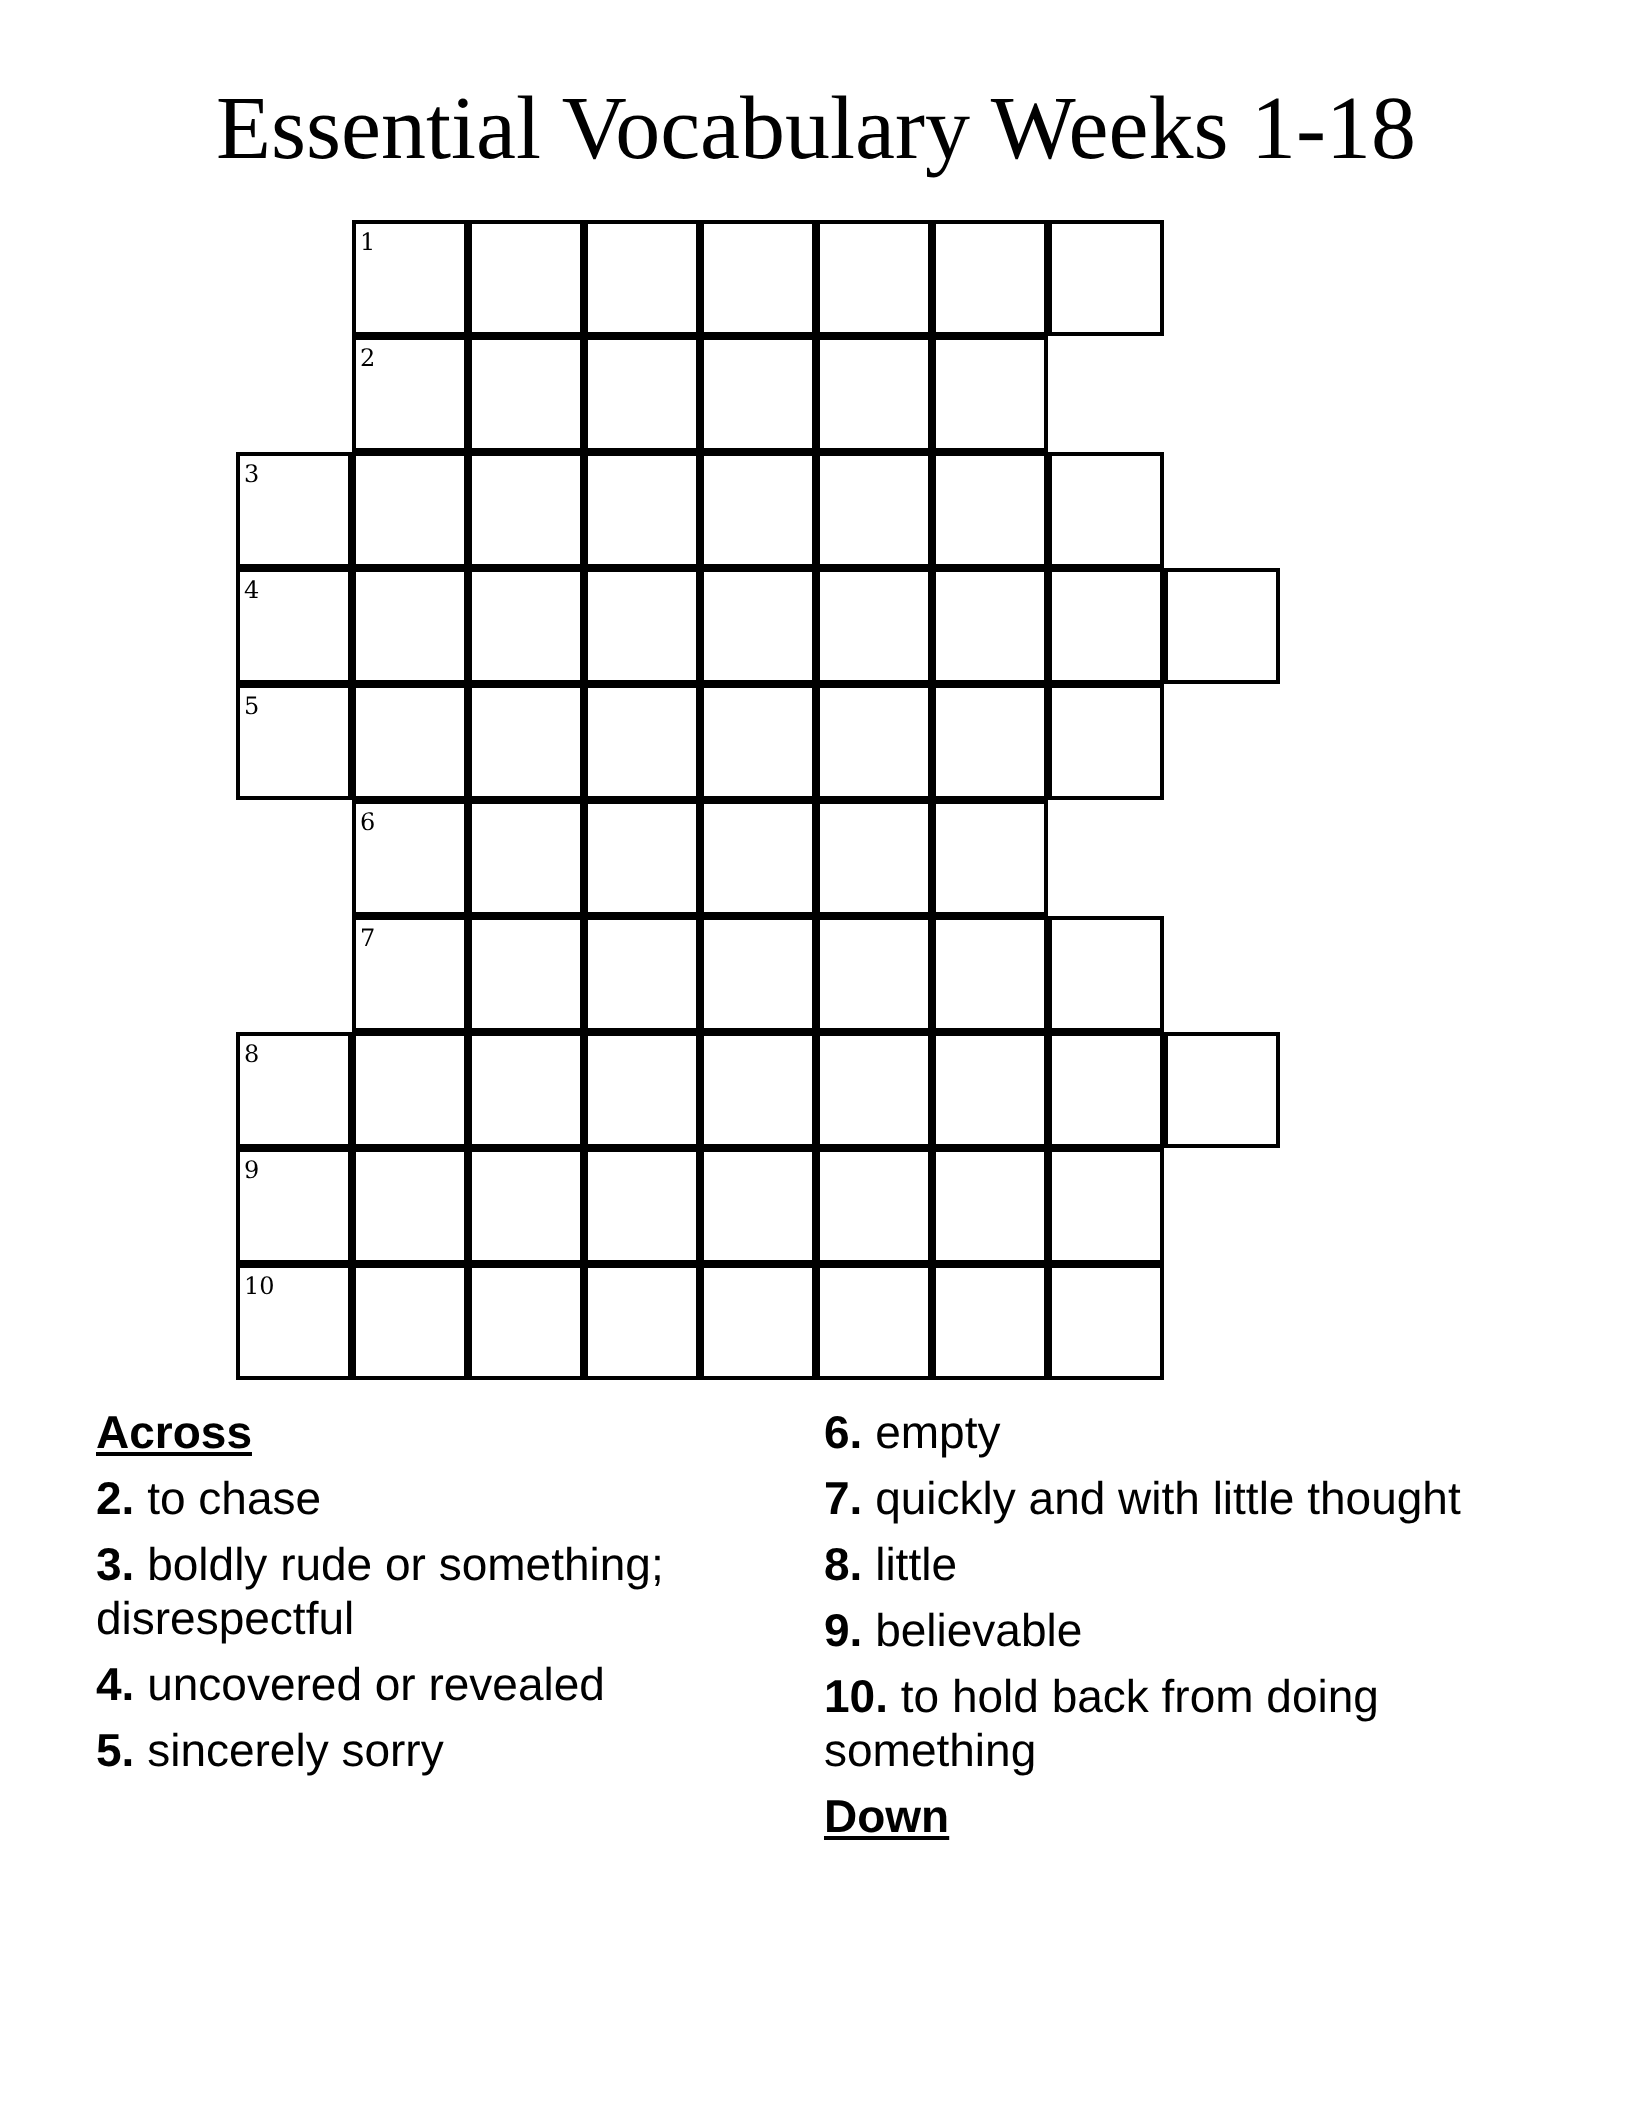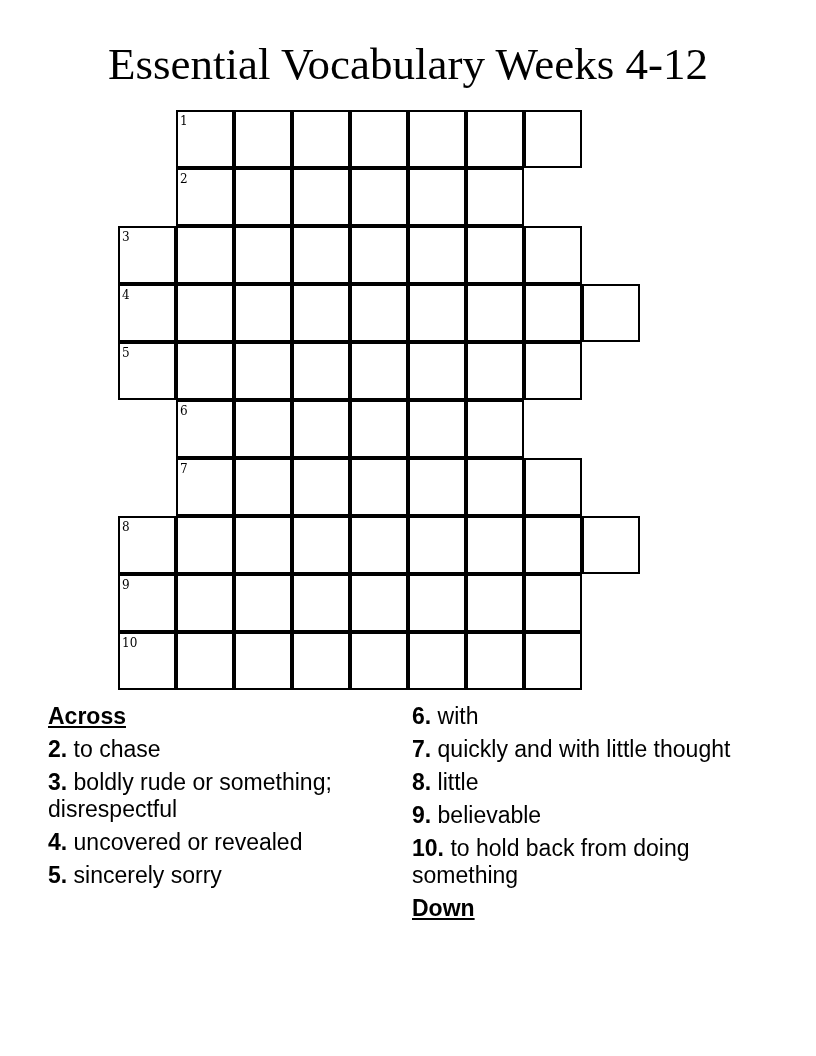--- a/index.html
+++ b/index.html
@@ -16,21 +16,21 @@
            font-family: Liberation Sans, sans-serif; }
   .clues.left { left: 48px; width: 340px; }
   .clues.right { left: 412px; width: 340px; }
   .heading { font-weight: bold; text-decoration: underline; margin-bottom: 6px; }
   .clue { margin-bottom: 6px; }
   .clue b { font-weight: bold; }
 </style>
 </head>
 <body>
 
-<div class="title">Essential Vocabulary Weeks 4-12</div>
+<div class="title">Essential Vocabulary Weeks 1-18</div>
 
 <div class="grid" id="grid">
     <div class="cell" style="left: 59px; top: 1px;">
       <span class="num">1</span>
     </div>
     <div class="cell" style="left: 117px; top: 1px;"></div>
     <div class="cell" style="left: 175px; top: 1px;"></div>
     <div class="cell" style="left: 233px; top: 1px;"></div>
     <div class="cell" style="left: 291px; top: 1px;"></div>
     <div class="cell" style="left: 349px; top: 1px;"></div>
@@ -126,19 +126,19 @@
 
 <div class="clues left">
   <div class="heading">Across</div>
   <div class="clue"><b>2.</b> <span>to chase</span></div>
   <div class="clue"><b>3.</b> <span>boldly rude or something; disrespectful</span></div>
   <div class="clue"><b>4.</b> <span>uncovered or revealed</span></div>
   <div class="clue"><b>5.</b> <span>sincerely sorry</span></div>
 </div>
 
 <div class="clues right">
-  <div class="clue"><b>6.</b> <span>with</span></div>
+  <div class="clue"><b>6.</b> <span>empty</span></div>
   <div class="clue"><b>7.</b> <span>quickly and with little thought</span></div>
   <div class="clue"><b>8.</b> <span>little</span></div>
   <div class="clue"><b>9.</b> <span>believable</span></div>
   <div class="clue"><b>10.</b> <span>to hold back from doing something</span></div>
   <div class="heading">Down</div>
 </div>
 
 </body></html>

